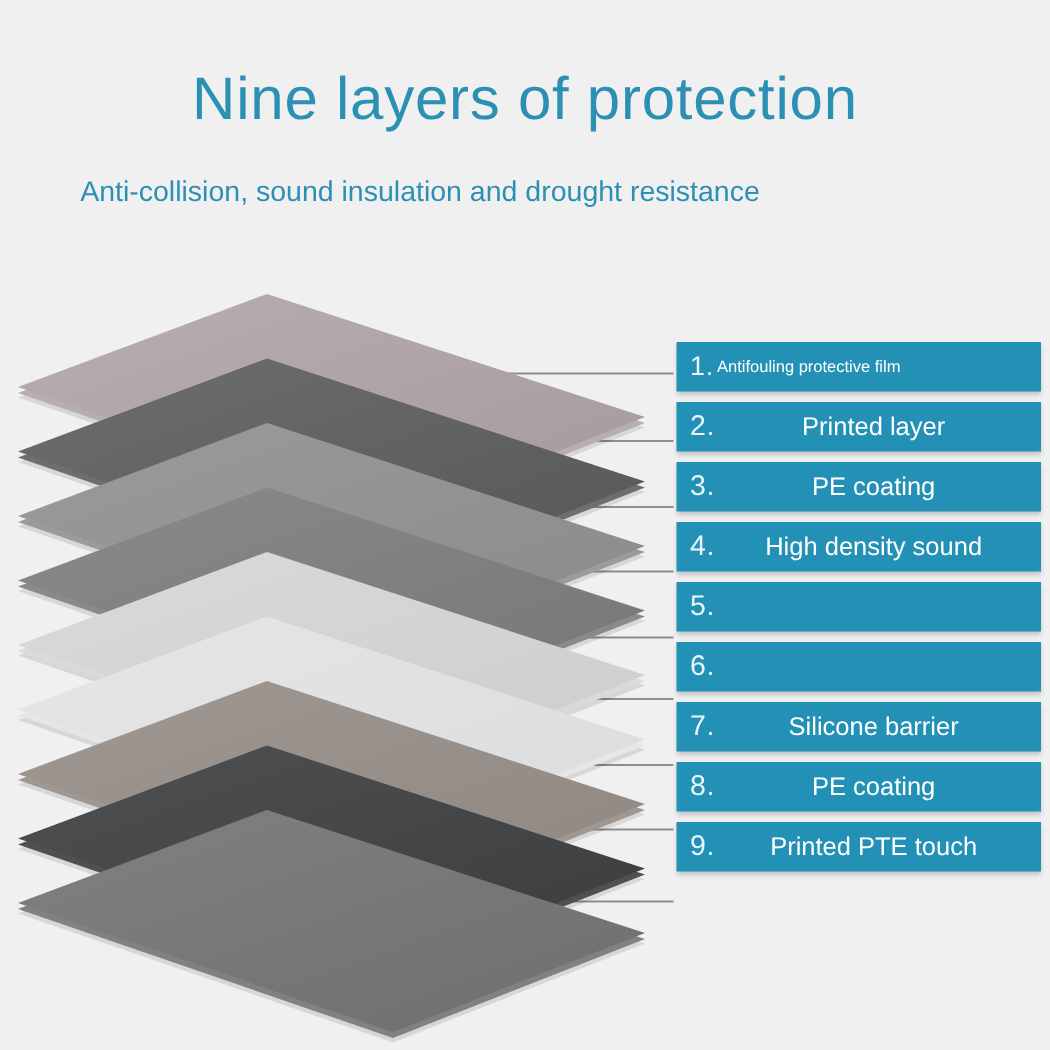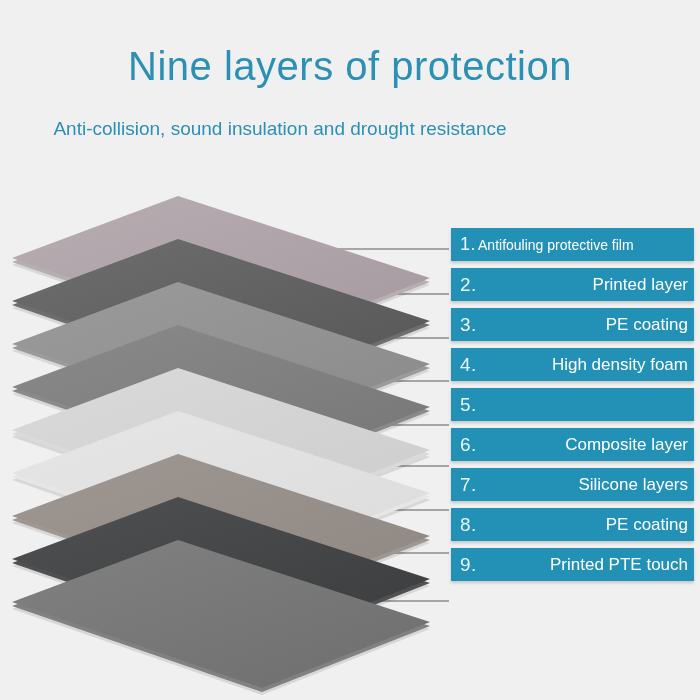--- a/index.html
+++ b/index.html
@@ -85,30 +85,30 @@
   .label-num {
     flex: 0 0 auto;
     padding-left: 9px;
     font-size: 19px;
     font-weight: 300;
     color: #e8f6fb;
     letter-spacing: 0.5px;
   }
   .label-text {
     flex: 1 1 auto;
-    text-align: right;
+    text-align: center;
     padding-right: 6px;
     font-size: 17px;
     font-weight: 400;
     white-space: nowrap;
     color: #ffffff;
   }
   
   .label-box.tight .label-text {
-    font-size: 14px;
+    font-size: 11px;
     text-align: left;
     padding-left: 2px;
   }
   .label-box.tight .label-num {
     font-size: 18px;
   }
 </style>
 </head>
 <body>
 
@@ -266,32 +266,31 @@
       <div class="label-box">
         <span class="label-num">2.</span>
         <span class="label-text">Printed layer</span>
       </div>
       <div class="label-box">
         <span class="label-num">3.</span>
         <span class="label-text">PE coating</span>
       </div>
       <div class="label-box">
         <span class="label-num">4.</span>
-        <span class="label-text">High density foam</span>
+        <span class="label-text">High density sound</span>
       </div>
       <div class="label-box">
         <span class="label-num">5.</span>
       </div>
       <div class="label-box">
         <span class="label-num">6.</span>
-        <span class="label-text">Composite layer</span>
       </div>
       <div class="label-box">
         <span class="label-num">7.</span>
-        <span class="label-text">Silicone layers</span>
+        <span class="label-text">Silicone barrier</span>
       </div>
       <div class="label-box">
         <span class="label-num">8.</span>
         <span class="label-text">PE coating</span>
       </div>
       <div class="label-box">
         <span class="label-num">9.</span>
         <span class="label-text">Printed PTE touch</span>
       </div>
     </div>

